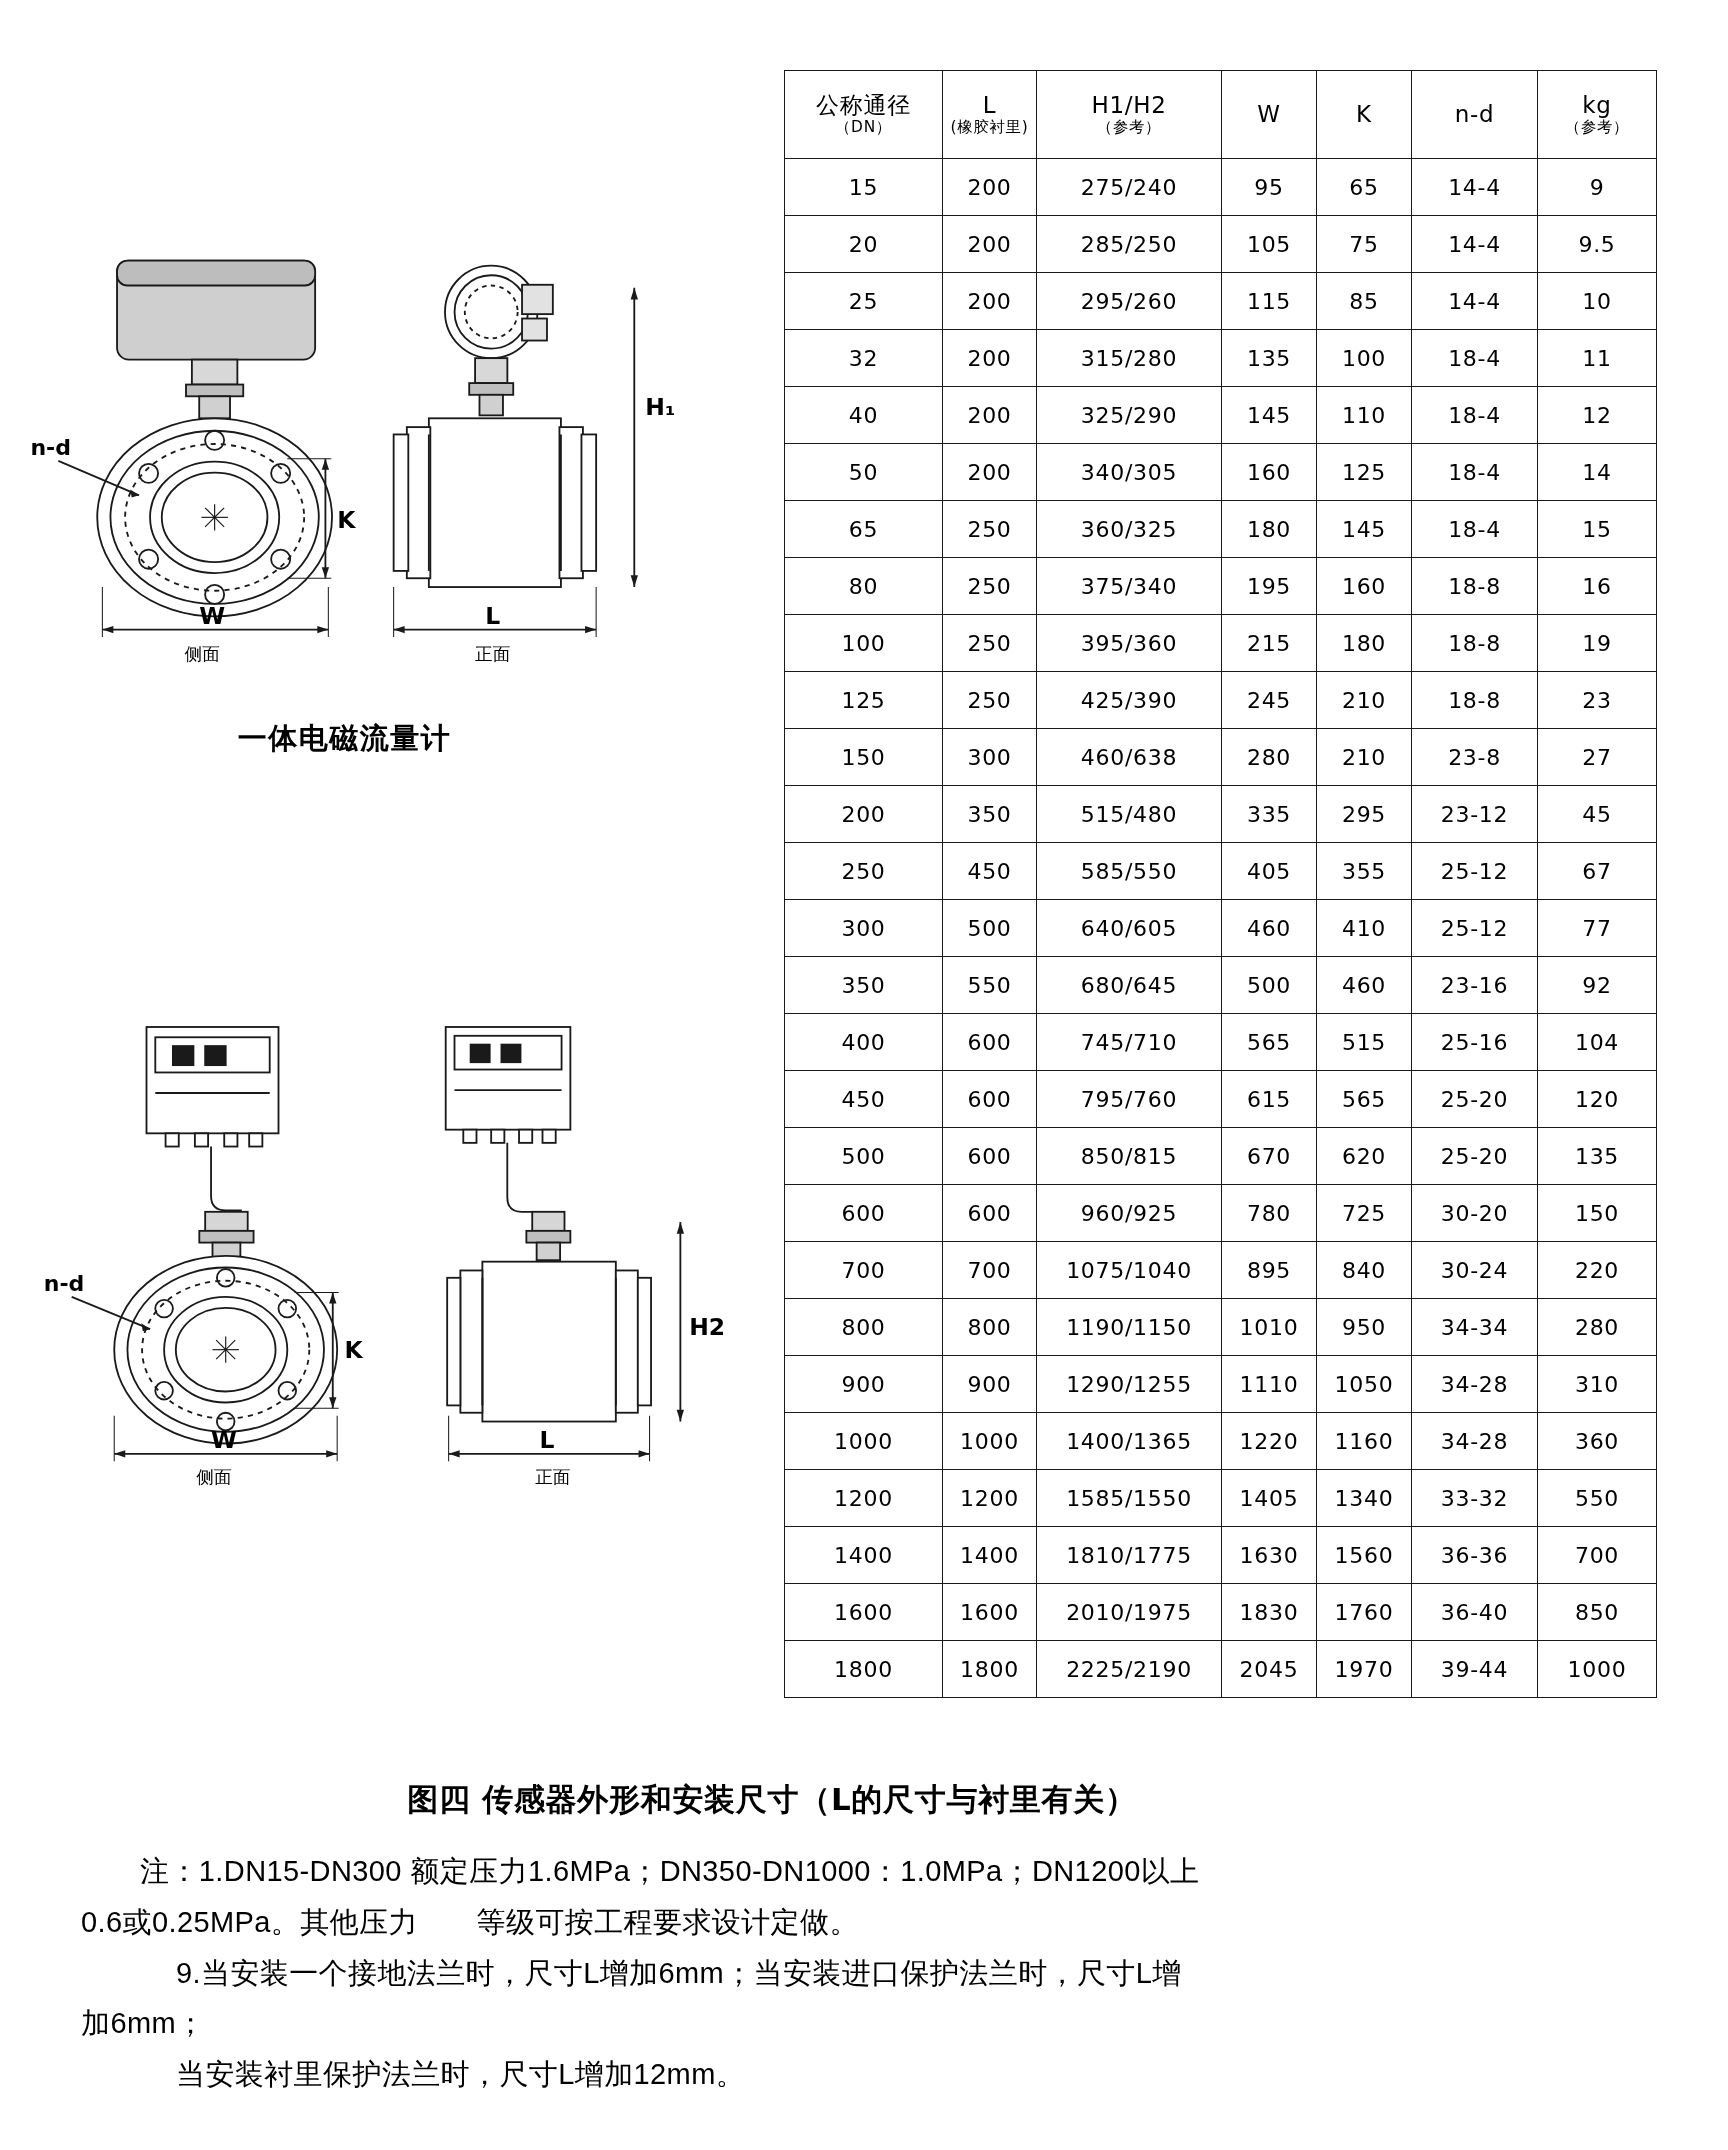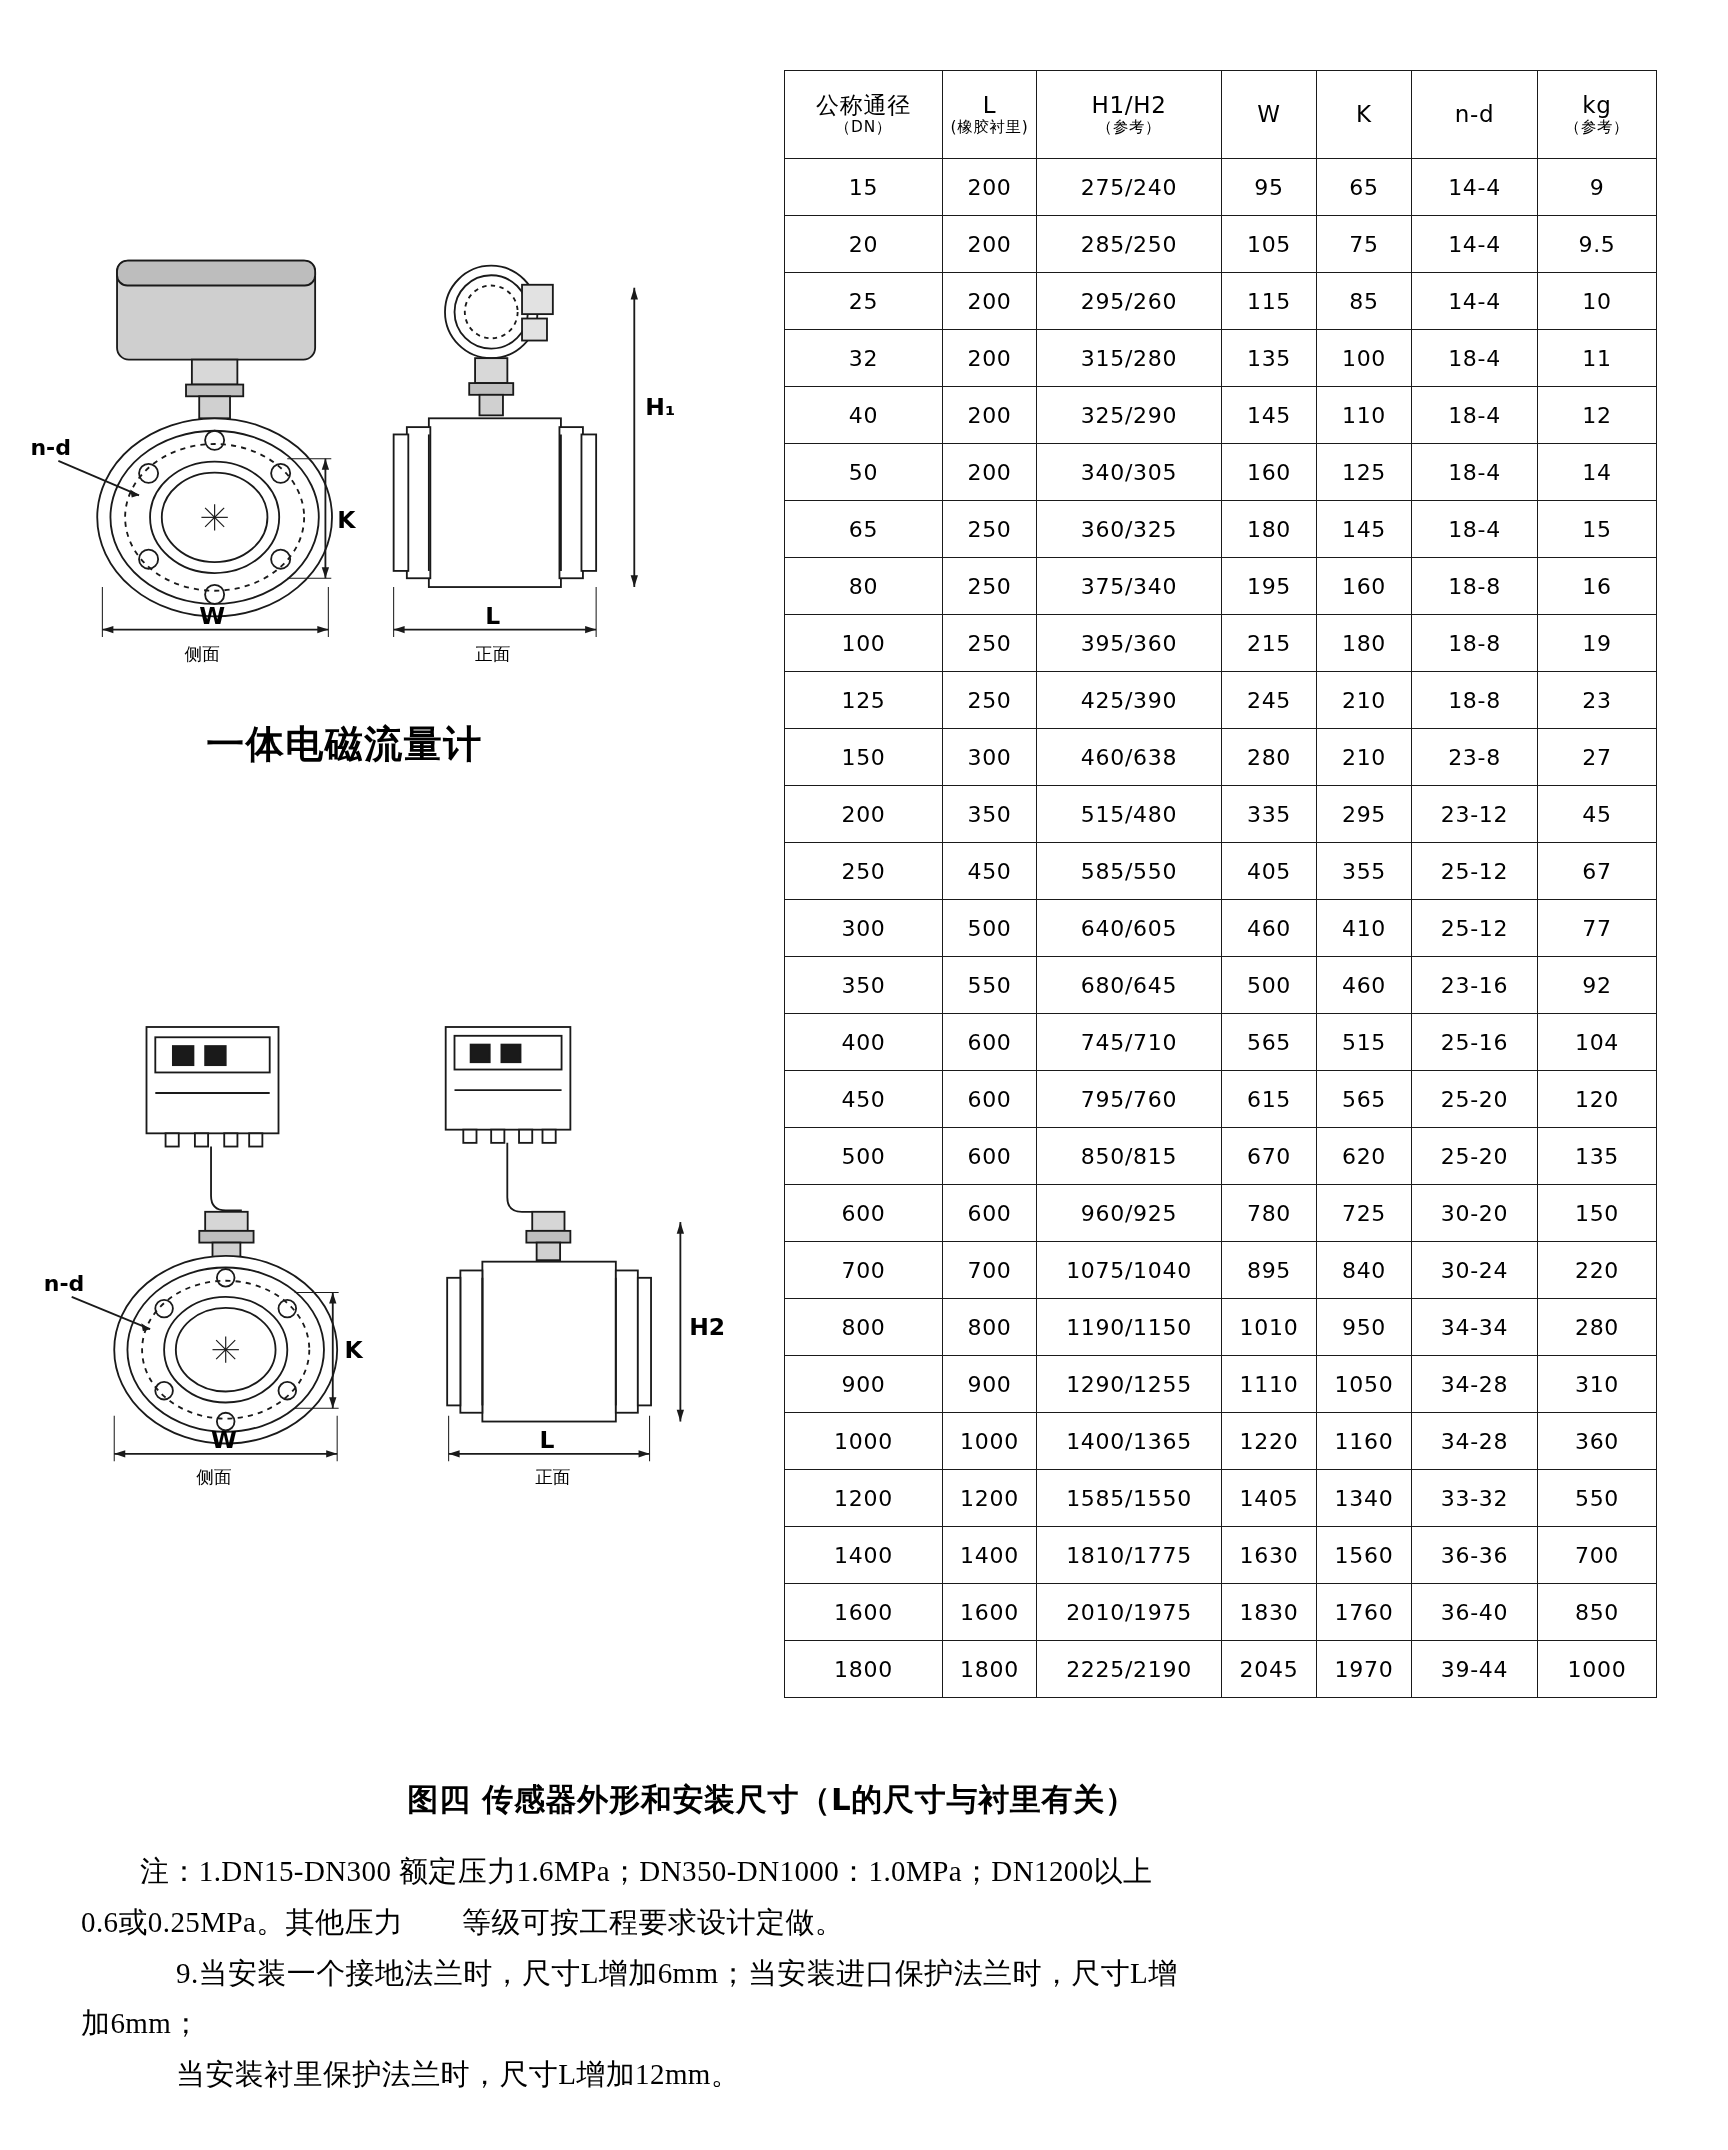--- a/index.html
+++ b/index.html
@@ -25,21 +25,21 @@
   .drawings {
     position: absolute;
     left: 0;
     top: 0;
     width: 763px;
     height: 1688px;
   }
   .fig-block { position: absolute; }
   .fig-caption {
     text-align: center;
-    font-size: 38px;
+    font-size: 29px;
     font-weight: bold;
     letter-spacing: 1.5px;
     font-family: "DejaVu Sans", sans-serif;
   }
   .svg-wrap { display: block; }
 
   
   .table-wrap {
     position: absolute;
     left: 784px;
@@ -89,21 +89,21 @@
     font-size: 31px;
     font-weight: bold;
     font-family: "DejaVu Sans", sans-serif;
     letter-spacing: 0.7px;
   }
   .notes {
     position: absolute;
     left: 81px;
     top: 1849px;
     width: 1600px;
-    font-family: Liberation Serif, serif;
+    font-family: Liberation Sans, sans-serif;
     font-size: 29px;
     line-height: 1.55;
     letter-spacing: 0.4px;
   }
   .notes p { margin: 0 0 5.9px 0; }
   .indent1 { text-indent: 59px; }
   .indent2 { text-indent: 95px; }
   .indent3 { text-indent: 95px; }
 
   

